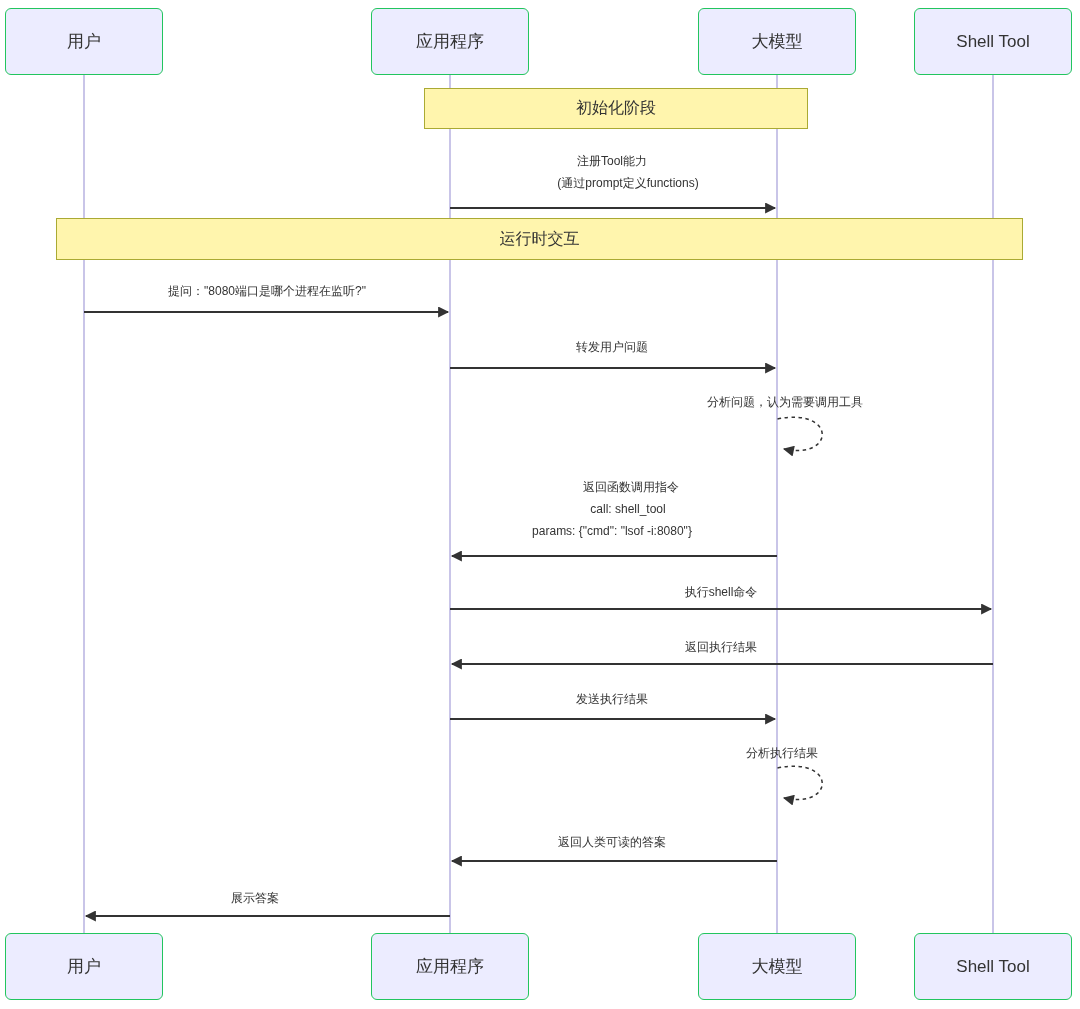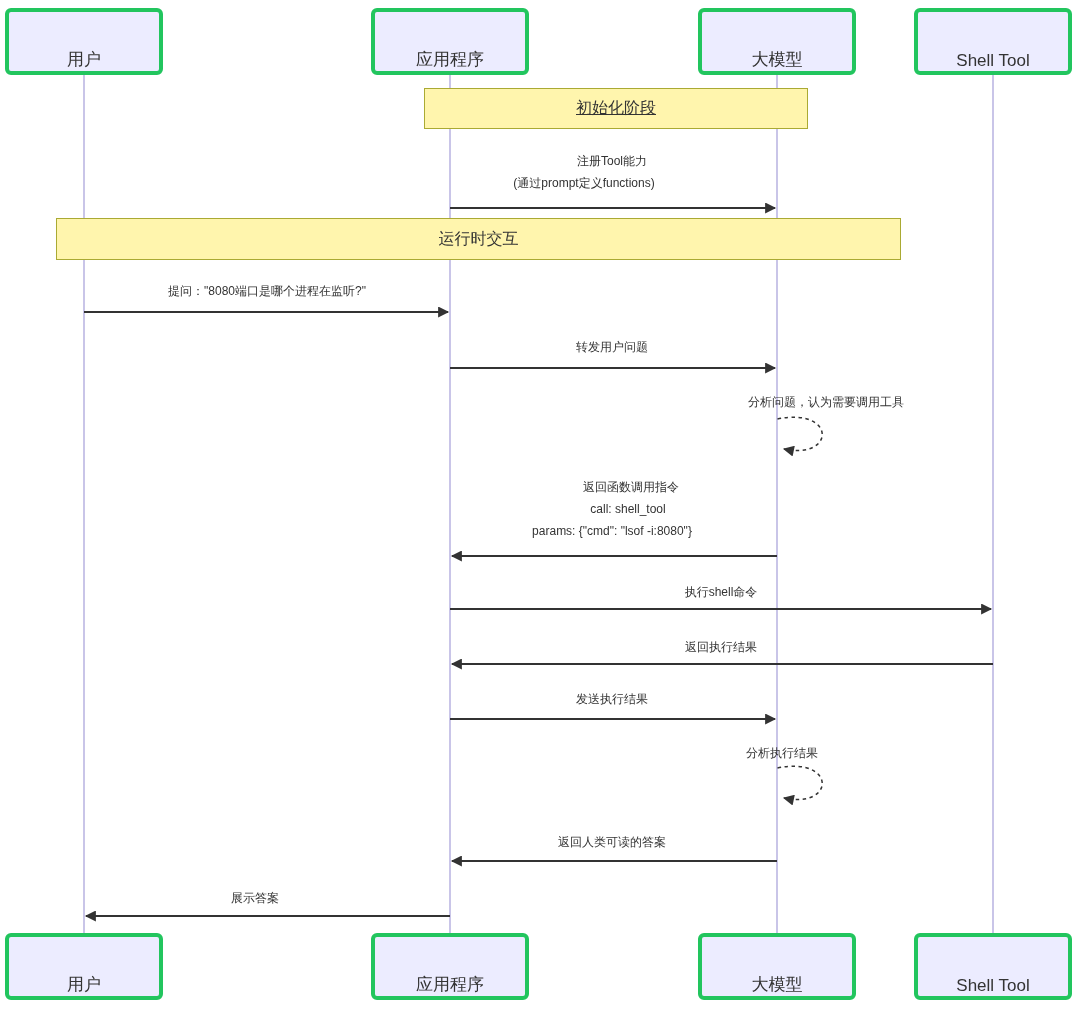--- a/index.html
+++ b/index.html
@@ -18,24 +18,24 @@
   .layer {
     position: absolute;
     left: 0;
     top: 0;
   }
   .actor {
     position: absolute;
     width: 158px;
     height: 67px;
     background: #ECECFF;
-    border: 4px solid #22c55e;
+    border: 1px solid #22c55e;
     border-radius: 6px;
     display: flex;
-    align-items: flex-end;
+    align-items: center;
     justify-content: center;
     font-size: 17px;
     color: #333333;
   }
   .note {
     position: absolute;
     background: #FFF5AD;
     border: 1px solid #AAAA33;
     display: flex;
     align-items: center;
@@ -105,28 +105,28 @@
   <div class="actor" style="left:371px; top:933px;">
       <span>应用程序</span>
     </div>
   <div class="actor" style="left:698px; top:933px;">
       <span>大模型</span>
     </div>
   <div class="actor" style="left:914px; top:933px;">
       <span>Shell Tool</span>
     </div>
 
-  <div class="note" style="left:424px; top:88px;  width:384px; height:41px;text-decoration:underline;">初始化阶段</div>
-  <div class="note" style="left:56px;  top:218px; width:845px; height:42px;">运行时交互</div>
+  <div class="note" style="left:424px; top:88px;  width:384px; height:41px;">初始化阶段</div>
+  <div class="note" style="left:56px;  top:218px; width:967px; height:42px;">运行时交互</div>
 
   <div class="msg-label" style="left:612px; top:151px;">注册Tool能力</div>
-  <div class="msg-label" style="left:584px; top:173px;">(通过prompt定义functions)</div>
+  <div class="msg-label" style="left:628px; top:173px;">(通过prompt定义functions)</div>
   <div class="msg-label" style="left:267px; top:281px;">提问："8080端口是哪个进程在监听?"</div>
   <div class="msg-label" style="left:612px; top:337px;">转发用户问题</div>
-  <div class="msg-label" style="left:826px; top:392px;">分析问题，认为需要调用工具</div>
+  <div class="msg-label" style="left:785px; top:392px;">分析问题，认为需要调用工具</div>
   <div class="msg-label" style="left:612px; top:477px;margin-left:19px;">返回函数调用指令</div>
   <div class="msg-label" style="left:612px; top:499px;margin-left:16px;">call: shell_tool</div>
   <div class="msg-label" style="left:612px; top:521px;">params: {"cmd": "lsof -i:8080"}</div>
   <div class="msg-label" style="left:721px; top:582px;">执行shell命令</div>
   <div class="msg-label" style="left:721px; top:637px;">返回执行结果</div>
   <div class="msg-label" style="left:612px; top:689px;">发送执行结果</div>
   <div class="msg-label" style="left:782px; top:743px;">分析执行结果</div>
   <div class="msg-label" style="left:612px; top:832px;">返回人类可读的答案</div>
   <div class="msg-label" style="left:255px; top:888px;">展示答案</div>
 

